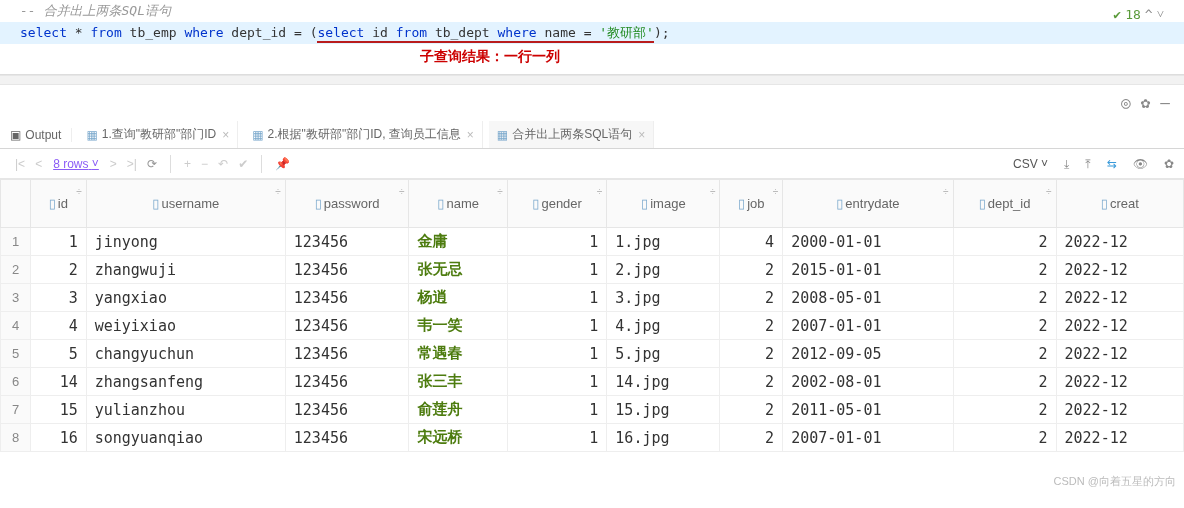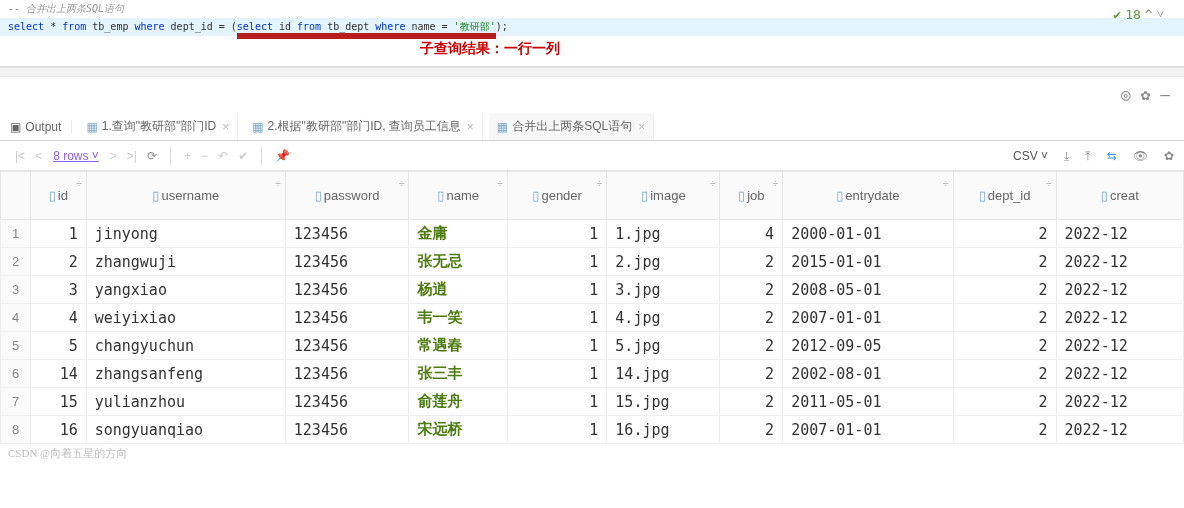--- a/index.html
+++ b/index.html
@@ -1,24 +1,24 @@
 <!DOCTYPE html>
 <html><head>
 <meta charset="utf-8">
 <style>
   * { box-sizing: border-box; margin: 0; padding: 0; }
   body { font-family: "Consolas", "Menlo", monospace; font-size: 13px; color: #333; background: #fff; width: 1184px; }
   .editor-area { position: relative; border-bottom: 1px solid #ddd; }
-  .code-line { padding: 2px 8px; font-family: "Consolas", monospace; font-size: 10px; white-space: pre; }
+  .code-line { padding: 2px 20px; font-family: "Consolas", monospace; font-size: 13px; white-space: pre; }
   .comment-line { color: #999; font-style: italic; }
   .sql-line { background: #e3f3ff; }
   .kw { color: #0033cc; }
   .str { color: #228b22; }
   .ident { color: #333; }
-  .underline { border-bottom: 6px solid #b91c1c; padding-bottom: 1px; margin-top: 28px; }
+  .underline { border-bottom: 2px solid #b91c1c; padding-bottom: 1px; margin-top: 28px; }
   .red-note { color: #cc0000; font-weight: bold; text-align: center; padding: 4px 0 8px 420px; font-family: sans-serif; font-size: 14px; text-align: left; }
   .run-badge { position: absolute; right: 20px; top: 6px; color: #5a9a3a; font-size: 13px; display: flex; align-items: center; gap: 4px; }
   .run-badge .chev { color: #888; }
   .scroll-strip { height: 10px; background: #f2f2f2; border-top: 1px solid #e6e6e6; border-bottom: 1px solid #e6e6e6; }
   .mid-gap { height: 36px; position: relative; }
   .mid-icons { position: absolute; right: 14px; top: 8px; display: flex; gap: 10px; color: #888; font-size: 16px; }
   .tabs-row { display: flex; align-items: center; border-bottom: 1px solid #d6d6d6; padding: 0 10px; height: 28px; font-family: sans-serif; font-size: 12px; gap: 6px; }
   .tab { display: flex; align-items: center; gap: 4px; padding: 0 8px; height: 100%; color: #666; border-right: 1px solid #eee; }
   .tab.active { background: #f7f7f7; }
   .tab .tbl-ico { color: #7aa8cc; }
@@ -34,21 +34,21 @@
   .grid { width: 100%; border-collapse: collapse; font-family: "Consolas", monospace; font-size: 15px; }
   .grid th { background: #fafafa; border: 1px solid #e6e6e6; padding: 16px 6px; font-weight: normal; color: #666; font-family: sans-serif; font-size: 13px; position: relative; }
   .grid th .col-ico { color: #7aa8cc; margin-right: 2px; }
   .grid th .sort { color: #bbb; font-size: 10px; position: absolute; right: 4px; top: 6px; }
   .grid td { border: 1px solid #eee; padding: 4px 8px; }
   .grid td.num { text-align: right; font-family: "Consolas", monospace; }
   .grid td.txt { text-align: left; }
   .grid td.rownum { background: #fafafa; color: #888; text-align: center; width: 30px; font-family: sans-serif; font-size: 13px; }
   .grid th.rownum { background: #fafafa; width: 30px; }
   .cn-name { color: #4d7c0f; font-weight: bold; }
-  .watermark { color: #bbb; font-size: 11px; padding: 2px 8px; font-family: Liberation Serif, serif; }
+  .watermark { text-align: right; color: #bbb; font-size: 11px; padding: 2px 8px; font-family: Liberation Sans, sans-serif; margin-top: 20px; }
 </style>
 </head>
 <body>
 
 <div class="editor-area">
   <div class="code-line comment-line">-- 合并出上两条SQL语句</div>
   <div class="code-line sql-line"><span class="kw">select </span><span>* </span><span class="kw">from </span><span class="ident">tb_emp </span><span class="kw">where </span><span class="ident">dept_id </span><span>= (</span><span class="underline"><span class="kw">select </span><span class="ident">id </span><span class="kw">from </span><span class="ident">tb_dept </span><span class="kw">where </span><span class="ident">name </span><span>= </span><span class="str">'教研部'</span></span><span>);</span></div>
   <div class="red-note">子查询结果：一行一列</div>
   <div class="run-badge">
     <span>✔</span>

